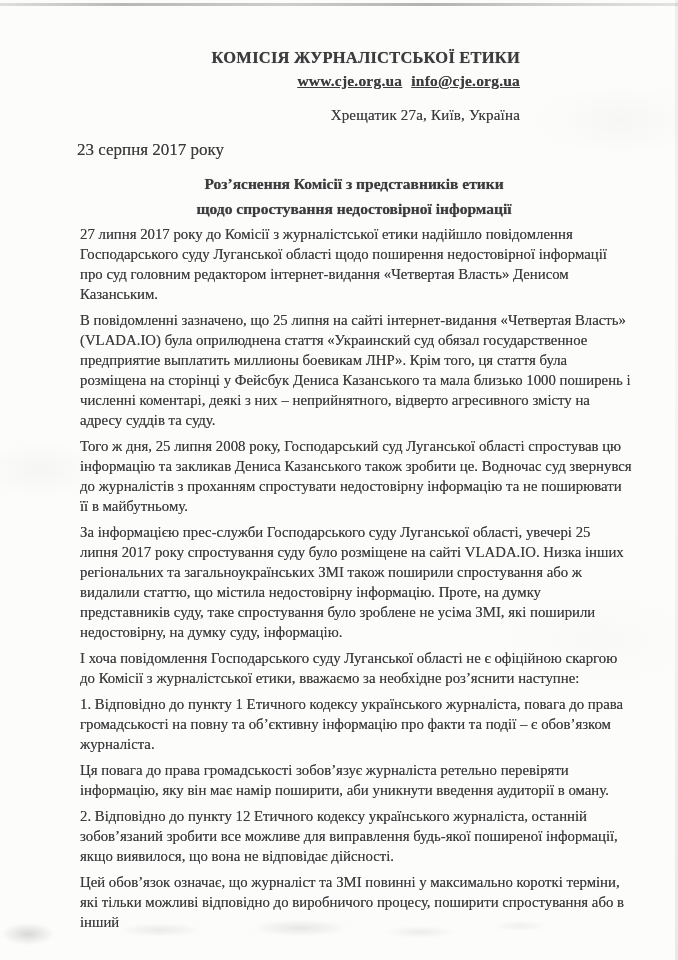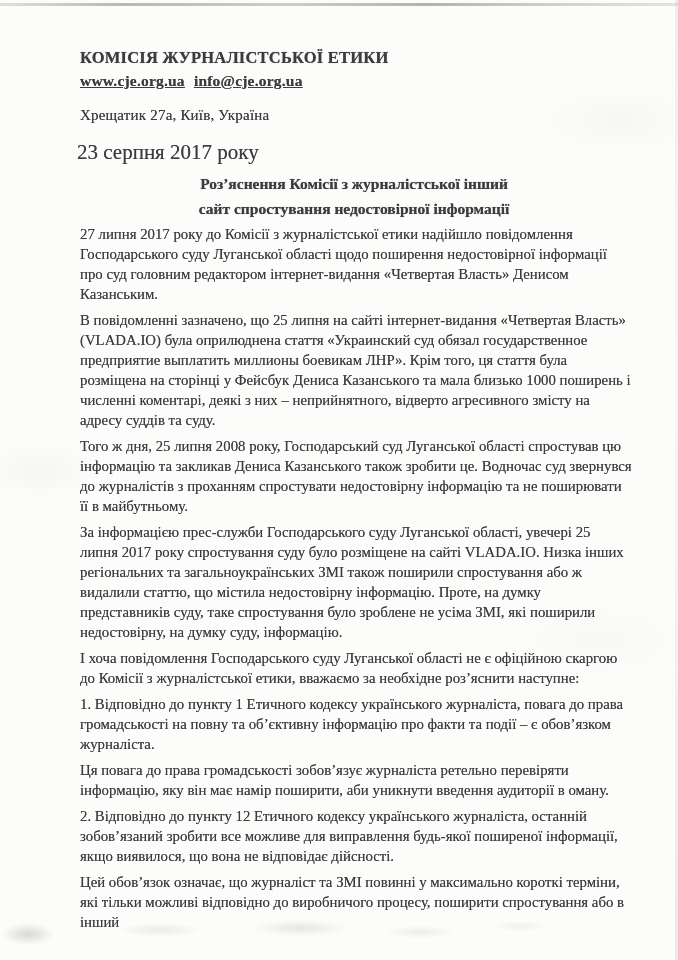--- a/index.html
+++ b/index.html
@@ -56,21 +56,21 @@
     background:
       radial-gradient(ellipse 120px 50px at 620px 120px, rgba(140,140,140,.05), rgba(140,140,140,0) 70%),
       radial-gradient(ellipse 90px 40px at 40px 470px, rgba(140,140,140,.06), rgba(140,140,140,0) 70%),
       radial-gradient(ellipse 140px 60px at 600px 640px, rgba(150,150,150,.04), rgba(150,150,150,0) 70%);
   }
   
   .letterhead {
     position: absolute;
     top: 48px; left: 80px;
     width: 440px;
-    text-align: left;
+    text-align: right;
     letter-spacing: .2px;
   }
   .org-name {
     font-weight: bold;
     font-size: 16.5px;
     line-height: 20px;
     text-shadow: 0 0 .7px rgba(60,60,62,.75);
   }
   .org-links {
     margin-top: 3px;
@@ -86,21 +86,21 @@
   .org-links a + a { margin-left: 5px; }
   .org-address {
     margin-top: 14px;
     font-size: 15px;
     line-height: 20px;
     text-shadow: 0 0 .6px rgba(60,60,62,.7);
   }
   .doc-date {
     position: absolute;
     top: 140px; left: 77px;
-    font-size: 21px;
+    font-size: 17px;
     text-shadow: 0 0 .6px rgba(60,60,62,.7);
   }
   .doc-title {
     position: absolute;
     top: 172px; left: 76px;
     width: 556px;
     text-align: center;
     font-weight: bold;
     font-size: 15.5px;
     line-height: 24.5px;
@@ -132,22 +132,22 @@
     <div class="org-links">
       <a href="#">www.cje.org.ua</a>
       <a href="#">info@cje.org.ua</a>
     </div>
     <div class="org-address">Хрещатик 27а, Київ, Україна</div>
   </div>
 
   <div class="doc-date">23 серпня 2017 року</div>
 
   <div class="doc-title">
-    <div>Роз’яснення Комісії з журналістської інший</div>
-    <div>сайт спростування недостовірної інформації</div>
+    <div>Роз’яснення Комісії з представників етики</div>
+    <div>щодо спростування недостовірної інформації</div>
   </div>
 
   <div class="doc-body">
     <p>27 липня 2017 року до Комісії з журналістської етики надійшло повідомлення Господарського суду Луганської області щодо поширення недостовірної інформації про суд головним редактором інтернет-видання «Четвертая Власть» Денисом Казанським.</p>
     <p>В повідомленні зазначено, що 25 липня на сайті інтернет-видання «Четвертая Власть» (VLADA.IO) була оприлюднена стаття «Украинский суд обязал государственное предприятие выплатить миллионы боевикам ЛНР». Крім того, ця стаття була розміщена на сторінці у Фейсбук Дениса Казанського та мала близько 1000 поширень і численні коментарі, деякі з них – неприйнятного, відверто агресивного змісту на адресу суддів та суду.</p>
     <p>Того ж дня, 25 липня 2008 року, Господарський суд Луганської області спростував цю інформацію та закликав Дениса Казанського також зробити це. Водночас суд звернувся до журналістів з проханням спростувати недостовірну інформацію та не поширювати її в майбутньому.</p>
     <p>За інформацією прес-служби Господарського суду Луганської області, увечері 25 липня 2017 року спростування суду було розміщене на сайті VLADA.IO. Низка інших регіональних та загальноукраїнських ЗМІ також поширили спростування або ж видалили статтю, що містила недостовірну інформацію. Проте, на думку представників суду, таке спростування було зроблене не усіма ЗМІ, які поширили недостовірну, на думку суду, інформацію.</p>
     <p>І хоча повідомлення Господарського суду Луганської області не є офіційною скаргою до Комісії з журналістської етики, вважаємо за необхідне роз’яснити наступне:</p>
     <p>1. Відповідно до пункту 1 Етичного кодексу українського журналіста, повага до права громадськості на повну та об’єктивну інформацію про факти та події – є обов’язком журналіста.</p>
     <p>Ця повага до права громадськості зобов’язує журналіста ретельно перевіряти інформацію, яку він має намір поширити, аби уникнути введення аудиторії в оману.</p>

